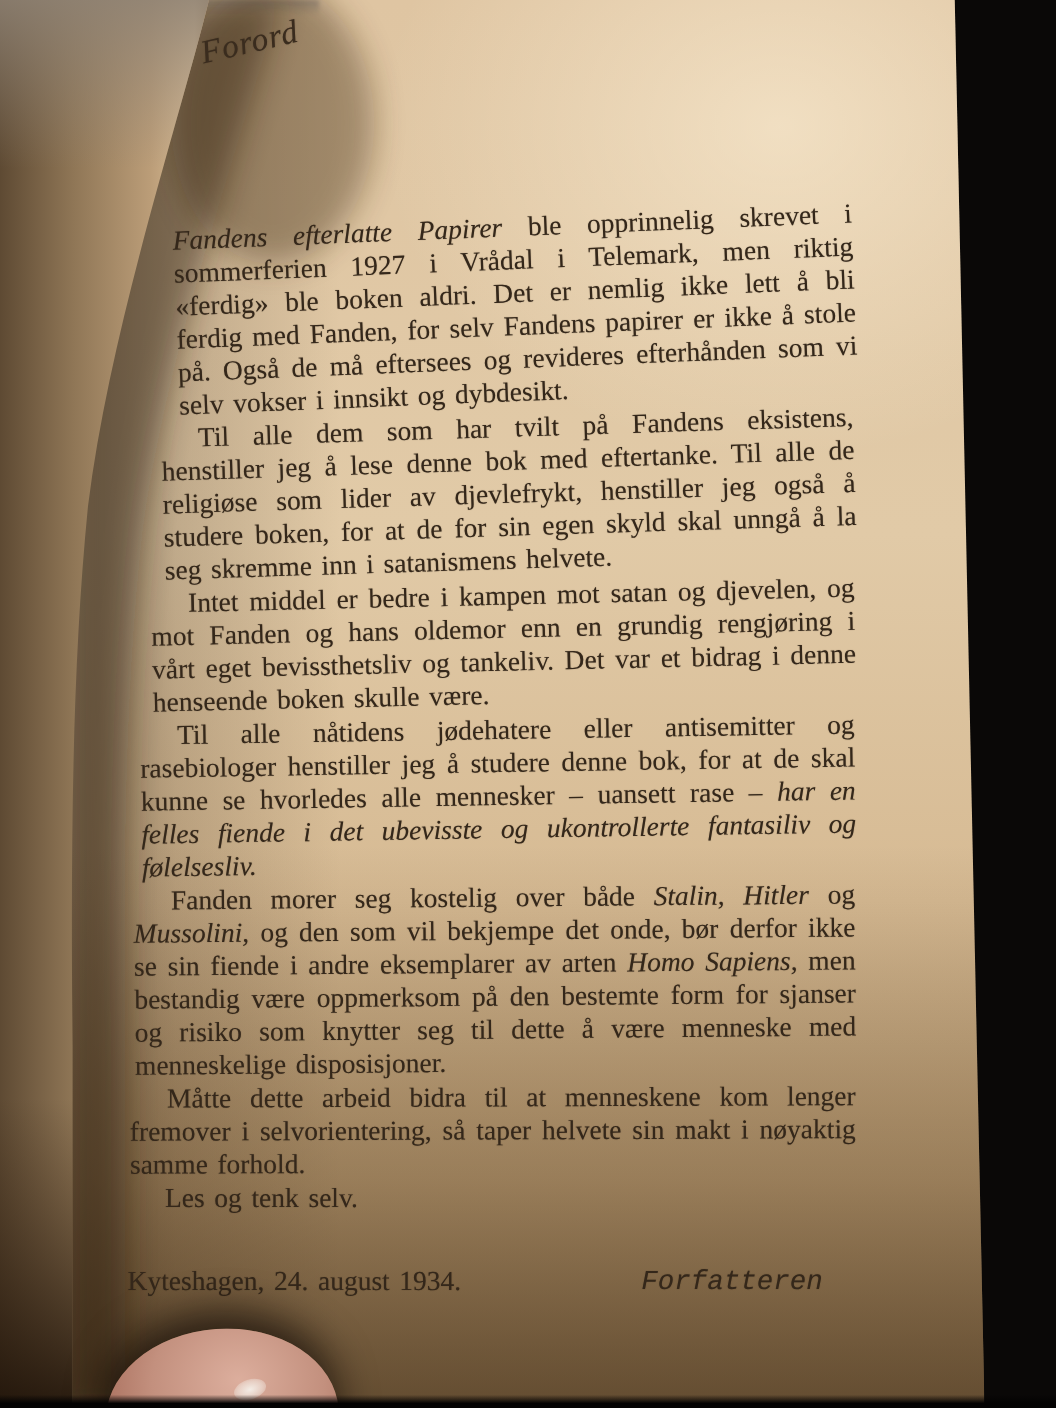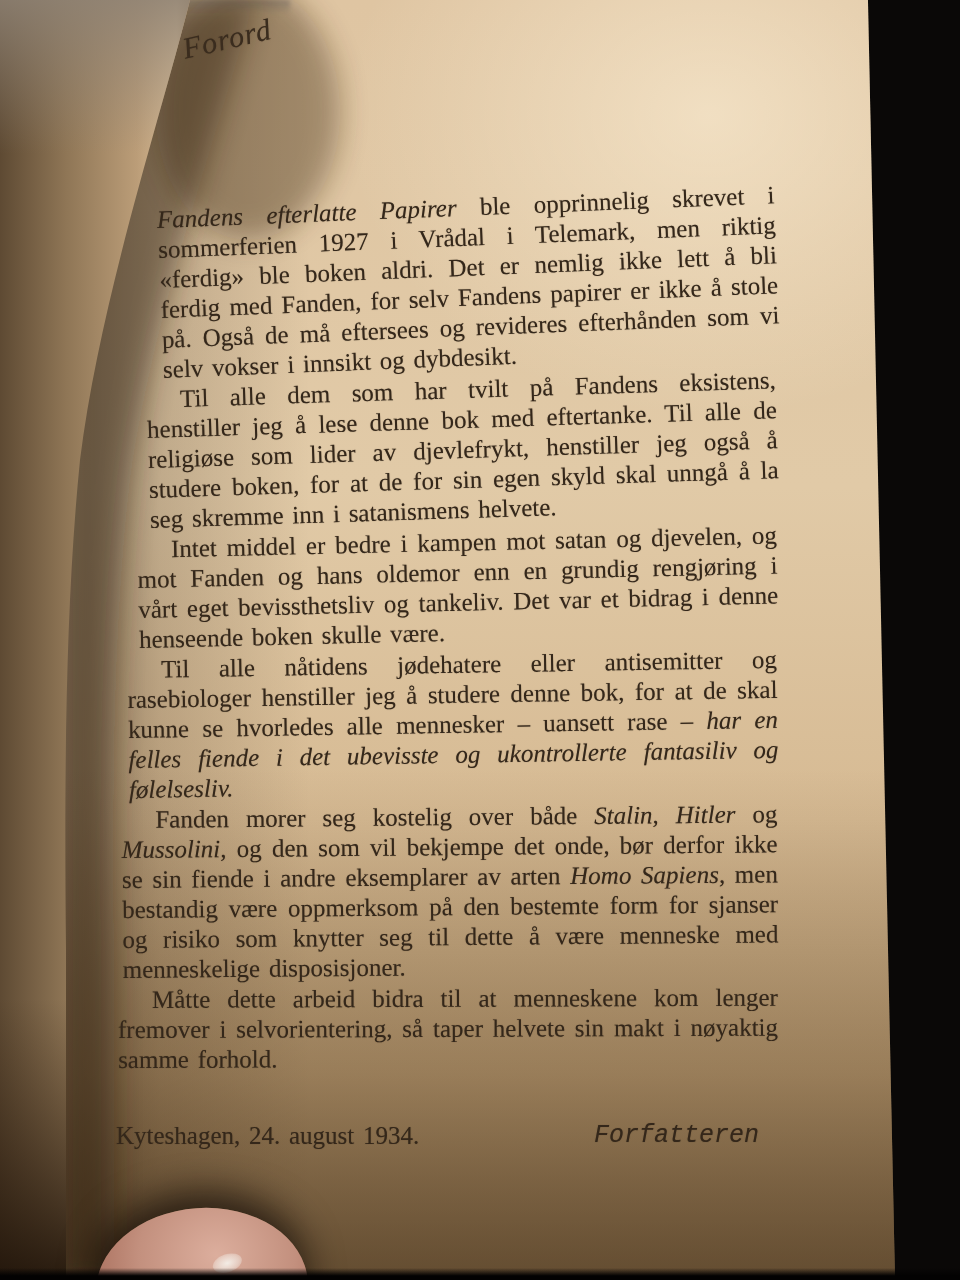--- a/index.html
+++ b/index.html
@@ -68,21 +68,21 @@
   .para:nth-of-type(1){ margin-left:44px; transform:rotate(-2.3deg); }
   .para:nth-of-type(2){ margin-left:32px; transform:rotate(-1.8deg); }
   .para:nth-of-type(3){ margin-left:22px; transform:rotate(-1.3deg); }
   .para:nth-of-type(4){ margin-left:12px; transform:rotate(-0.9deg); }
   .para:nth-of-type(5){ margin-left:6px;  transform:rotate(-0.5deg); }
   .para:nth-of-type(6){ margin-left:2px;  transform:rotate(-0.2deg); }
   .para:nth-of-type(7){ margin-left:0; }
 
   .footer-row {
     display:flex; justify-content:space-between;
-    margin-top:46px; margin-right:19px;
+    margin-top:46px; margin-right:30px;
   }
   .signature { font-style:italic;font-family:Liberation Mono, monospace; }
 </style>
 </head>
 <body>
 
 <div class="photo">
 
   <div class="flat-page"></div>
   <div class="top-sliver"></div>
@@ -118,20 +118,21 @@
   <div class="heading">Forord</div>
 
   <div class="text-block">
     <div>
         <p class="para"><span class="it">Fandens efterlatte Papirer</span><span> ble opprinnelig skrevet i sommerferien 1927 i Vrådal i Telemark, men riktig «ferdig» ble boken aldri. Det er nemlig ikke lett å bli ferdig med Fanden, for selv Fandens papirer er ikke å stole på. Også de må eftersees og revideres efterhånden som vi selv vokser i innsikt og dybdesikt.</span></p>
         <p class="para indent"><span>Til alle dem som har tvilt på Fandens eksistens, henstiller jeg å lese denne bok med eftertanke. Til alle de religiøse som lider av djevlefrykt, henstiller jeg også å studere boken, for at de for sin egen skyld skal unngå å la seg skremme inn i satanismens helvete.</span></p>
         <p class="para indent"><span>Intet middel er bedre i kampen mot satan og djevelen, og mot Fanden og hans oldemor enn en grundig rengjøring i vårt eget bevissthetsliv og tankeliv. Det var et bidrag i denne henseende boken skulle være.</span></p>
         <p class="para indent"><span>Til alle nåtidens jødehatere eller antisemitter og rasebiologer henstiller jeg å studere denne bok, for at de skal kunne se hvorledes alle mennesker – uansett rase – </span><span class="it">har en felles fiende i det ubevisste og ukontrollerte fantasiliv og følelsesliv.</span></p>
         <p class="para indent"><span>Fanden morer seg kostelig over både </span><span class="it">Stalin, Hitler</span><span> og </span><span class="it">Mussolini,</span><span> og den som vil bekjempe det onde, bør derfor ikke se sin fiende i andre eksemplarer av arten </span><span class="it">Homo Sapiens,</span><span> men bestandig være oppmerksom på den bestemte form for sjanser og risiko som knytter seg til dette å være menneske med menneskelige disposisjoner.</span></p>
         <p class="para indent"><span>Måtte dette arbeid bidra til at menneskene kom lenger fremover i selvorientering, så taper helvete sin makt i nøyaktig samme forhold.</span></p>
+        <p class="para indent"><span>Les og tenk selv.</span></p>
       </div>
     <div class="footer-row">
       <span>Kyteshagen, 24. august 1934.</span>
       <span class="signature">Forfatteren</span>
     </div>
   </div>
 
   <div class="finger">
     <div class="nail-speck"></div>
   </div>

